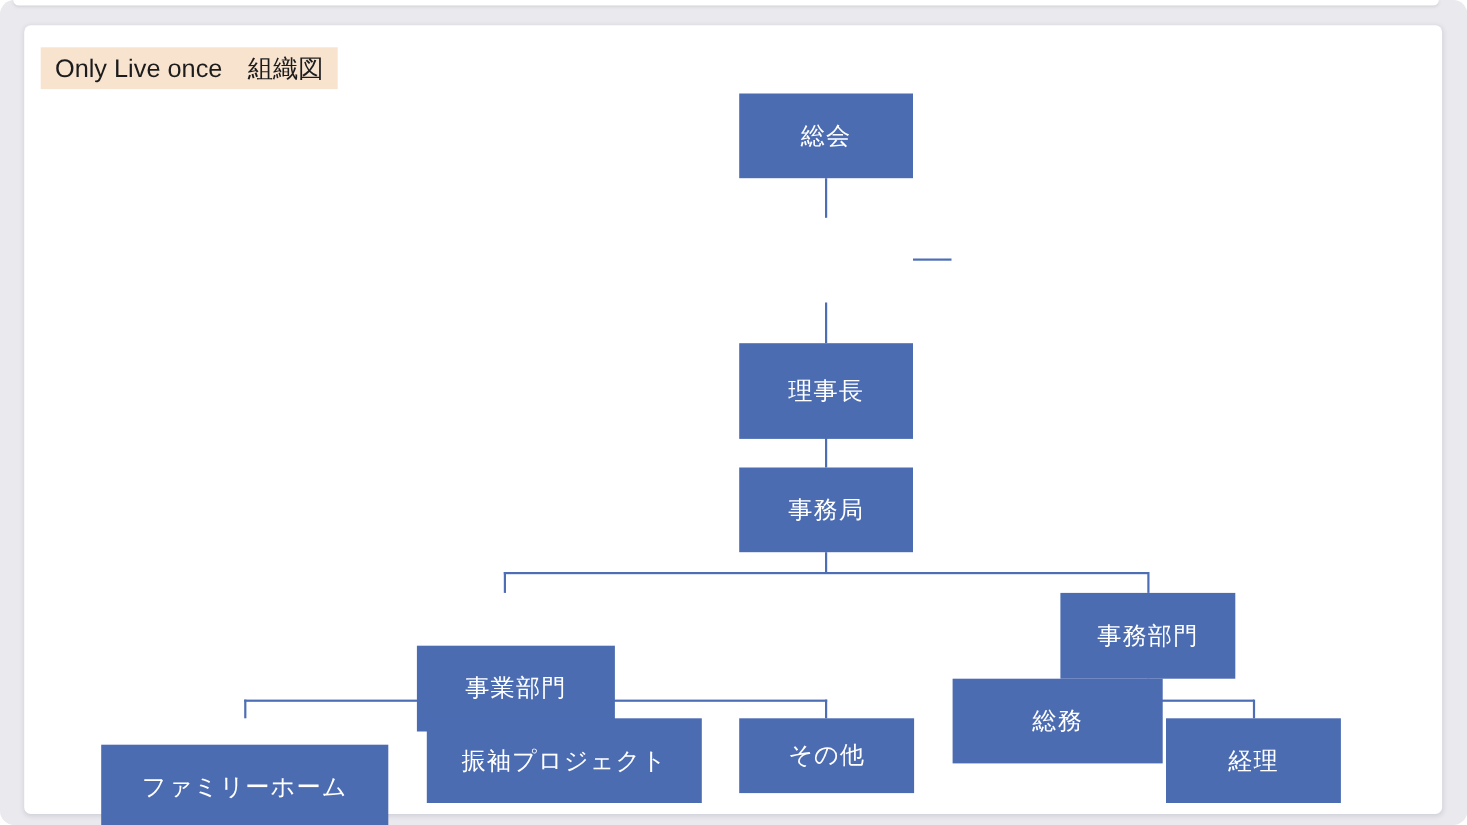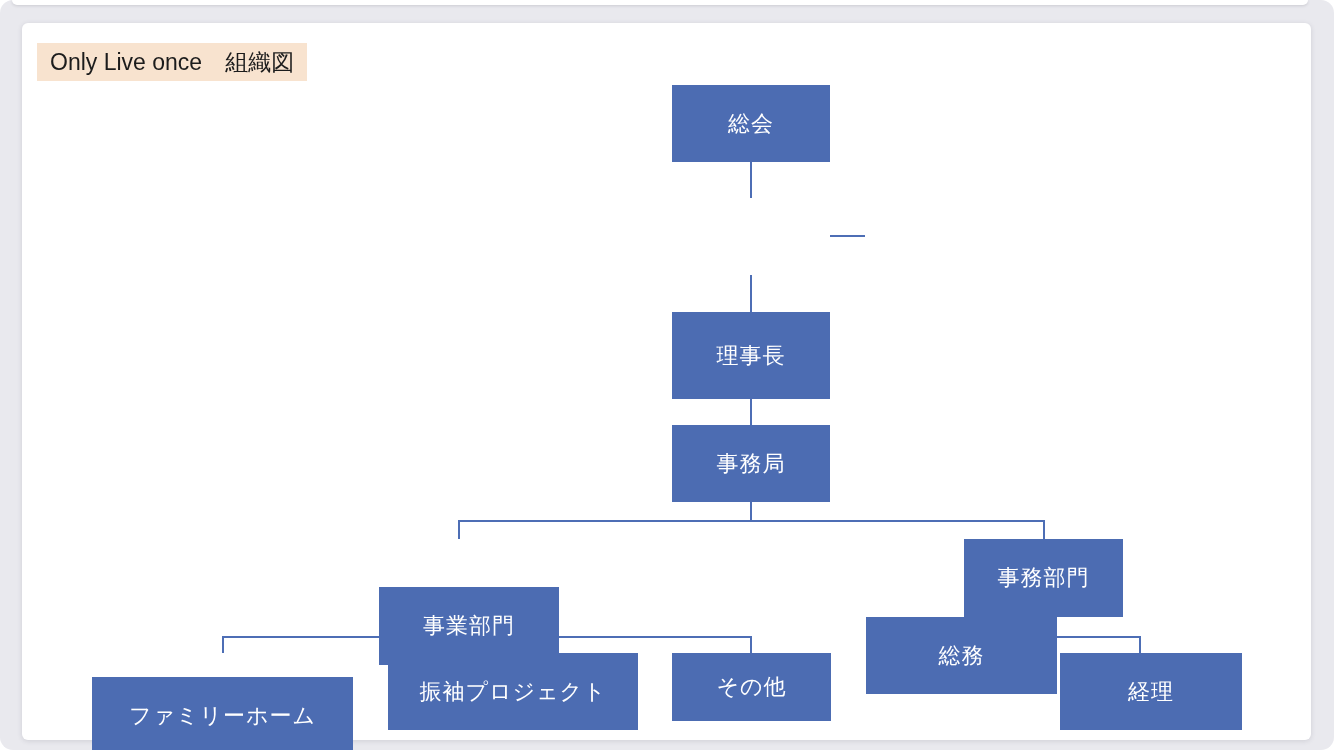--- a/index.html
+++ b/index.html
@@ -120,16 +120,16 @@
     <div class="node" style="left:964px; top:539px; width:159px; height:78px;">事務部門</div>
 
     <div class="node" style="left:92px; top:653px; width:261px; height:77px;margin-top:24px;">ファミリーホーム</div>
 
     <div class="node" style="left:388px; top:653px; width:250px; height:77px;text-align:right;">振袖プロジェクト</div>
 
     <div class="node" style="left:672px; top:653px; width:159px; height:68px;">その他</div>
 
     <div class="node" style="left:866px; top:617px; width:191px; height:77px;">総務</div>
 
-    <div class="node" style="left:1060px; top:653px; width:182px; height:77px;font-family:Liberation Serif, serif;">経理</div>
+    <div class="node" style="left:1060px; top:653px; width:159px; height:77px;font-family:Liberation Serif, serif;">経理</div>
 
   </div>
 </div>
 
 </body></html>

